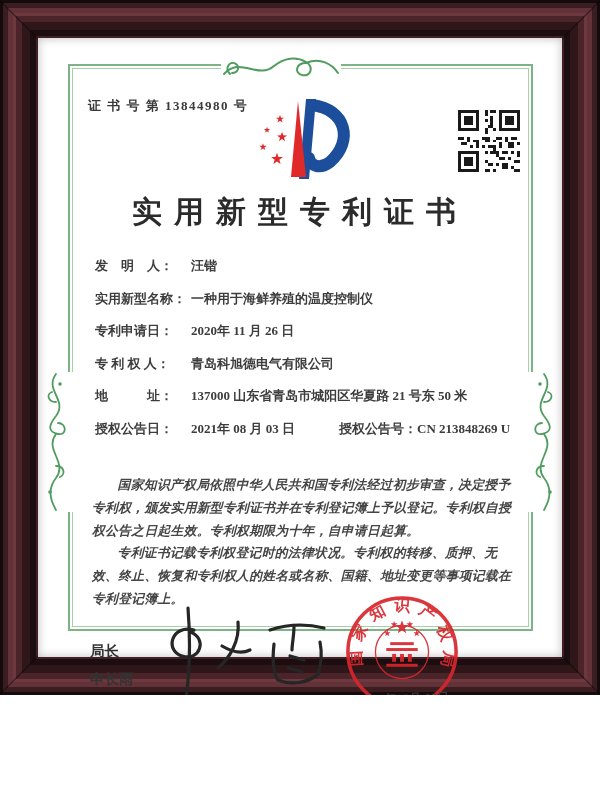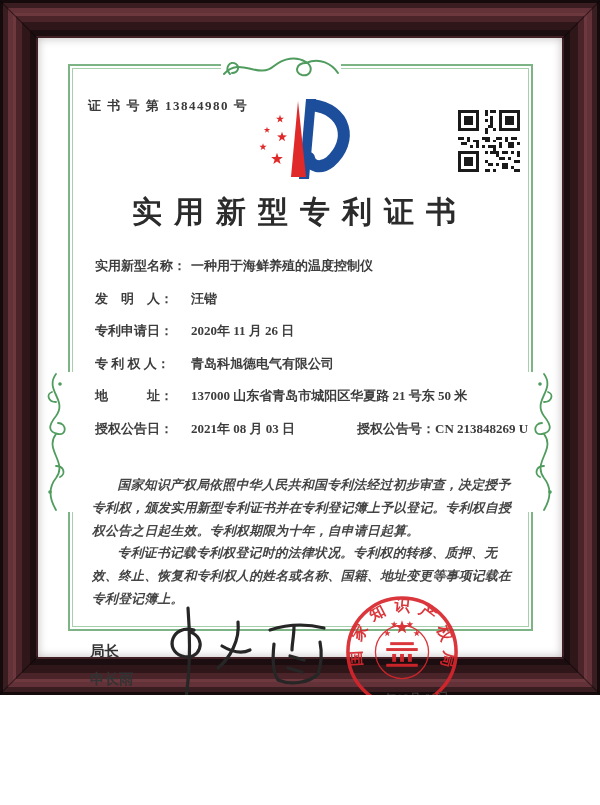--- a/index.html
+++ b/index.html
@@ -36,21 +36,21 @@
   .cert-no{position:absolute;left:88px;top:97px;font-size:13px;color:#3a3a3a;
            letter-spacing:1.5px;font-weight:600;}
   .title{position:absolute;left:0;right:0;top:192px;text-align:center;
          font-size:30px;font-weight:700;color:#2b2b2b;letter-spacing:12px;
          }
   .fields{position:absolute;left:95px;top:257px;width:420px;font-size:13px;
           font-weight:700;color:#3d3d3d;}
   .frow{height:32.5px;white-space:nowrap;}
   .frow .lbl{display:inline-block;min-width:96px;}
   .grant .lbl{min-width:96px;}
-  .grant .second{margin-left:62px;}
+  .grant .second{margin-left:44px;}
   .paras{position:absolute;left:92px;top:474px;width:422px;font-size:12.8px;
          line-height:1.78;color:#454545;font-style:italic;font-weight:600;}
   .paras p{margin:0;text-indent:2em;letter-spacing:.3px;}
   .officer{position:absolute;left:90px;top:638px;font-size:14.5px;color:#333;
            font-weight:600;line-height:1.9;}
   .sig{position:absolute;left:142px;top:600px;}
   .seal{position:absolute;left:343px;top:593px;opacity:.92;}
   .seal-date{position:absolute;left:340px;top:691px;width:126px;text-align:center;
              font-size:11.5px;color:#3b3733;font-weight:700;letter-spacing:.5px;
              transform:rotate(-1.5deg);}
@@ -195,24 +195,24 @@
       <rect x="2" y="2" width="3" height="3"></rect>
         <rect x="16" y="2" width="3" height="3"></rect>
       <rect x="2" y="16" width="3" height="3"></rect>
     </g>
   </svg>
 
   <div class="title">实用新型专利证书</div>
 
   <div class="fields">
     <div class="frow">
+      <span class="lbl">发　明　人：</span><span class="val">汪锴</span>
+    </div>
+    <div class="frow">
       <span class="lbl">实用新型名称：</span><span class="val">一种用于海鲜养殖的温度控制仪</span>
-    </div>
-    <div class="frow">
-      <span class="lbl">发　明　人：</span><span class="val">汪锴</span>
     </div>
     <div class="frow">
       <span class="lbl">专利申请日：</span><span class="val">2020年 11 月 26 日</span>
     </div>
     <div class="frow">
       <span class="lbl">专 利 权 人：</span><span class="val">青岛科旭德电气有限公司</span>
     </div>
     <div class="frow">
       <span class="lbl">地　　　址：</span><span class="val">137000 山东省青岛市城阳区华夏路 21 号东 50 米</span>
     </div>

